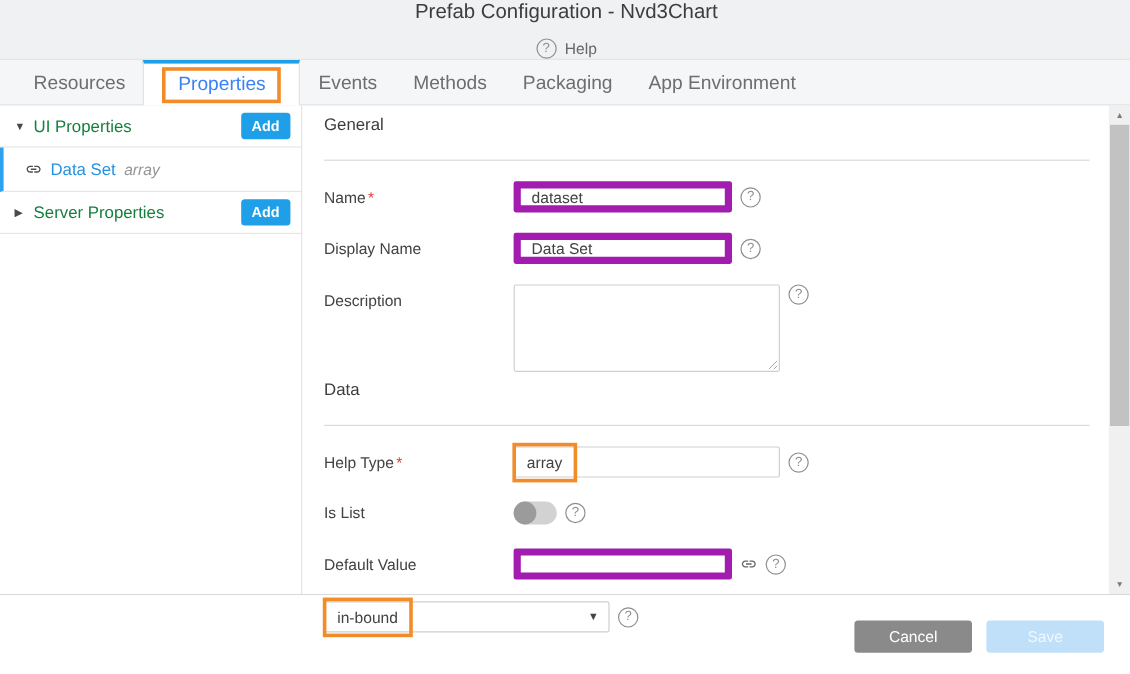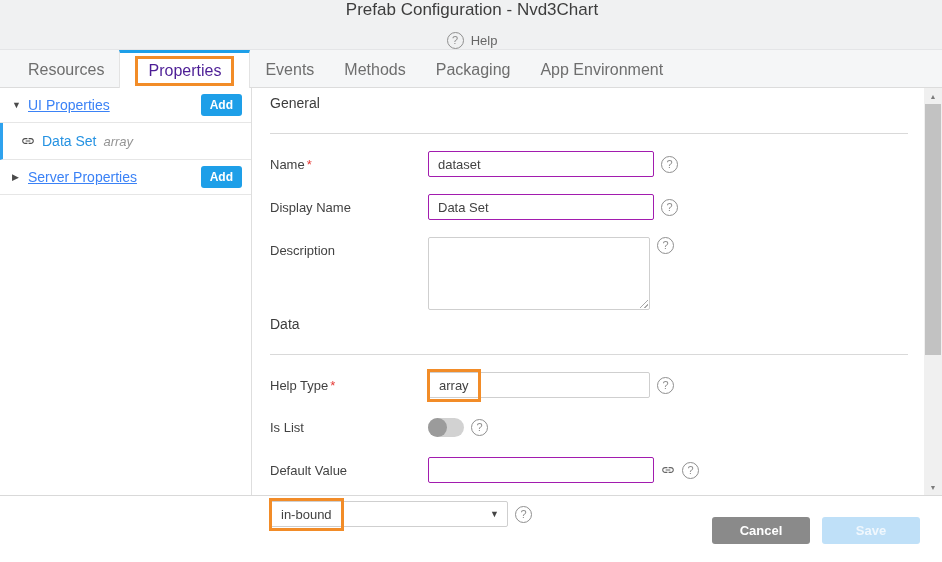--- a/index.html
+++ b/index.html
@@ -16,51 +16,51 @@
            width:17px; height:17px; border:1px solid #8f8f8f; border-radius:50%;
            color:#8f8f8f; font-size:11px; line-height:1; flex:0 0 auto; }
   .hdr-help .lbl { font-size:13px; color:#666; }
 
   
   .tabbar { height:38px; background:#f5f6f7; border-bottom:1px solid #dcdcdc;
             display:flex; align-items:stretch; padding-left:13px; }
   .tab { display:flex; align-items:center; padding:0 15px; font-size:16px; color:#6e6e6e;
          border-top:3px solid transparent; cursor:pointer; }
   .tab.active { background:#fff; border-top:3px solid #1e9fe8; border-left:1px solid #e3e3e3;
-                border-right:1px solid #e3e3e3; color:#4c1d95; margin-bottom:-1px; }
+                border-right:1px solid #e3e3e3; color:#3b82f6; margin-bottom:-1px; }
   .hl-box { border:3px solid #f28c28; }
   .tab.active .tab-label { padding:3px 10px; }
 
   
   .bodyrow { display:flex; height:407px; }
 
   
   .sidepanel { width:252px; border-right:1px solid #dedede; background:#fff; }
   .side-row { height:35px; display:flex; align-items:center; border-bottom:1px solid #e6e6e6;
               padding:0 9px 0 12px; }
   .tri { font-size:9px; color:#4a4a4a; width:16px; }
-  .side-row .sec-label { flex:1; font-size:14px; color:#3b82f6;text-decoration:underline; }
+  .side-row .sec-label { flex:1; font-size:14px; color:#15803d; }
   .add-btn { background:#1e9fe8; color:#fff; font-size:12px; font-weight:bold;
              border:none; border-radius:3px; padding:4px 9px; cursor:pointer; }
   .ds-row { height:37px; display:flex; align-items:center; gap:7px; padding:0 9px 0 18px;
             border-bottom:1px solid #e6e6e6; border-left:3px solid #2ea2ee; cursor:pointer; }
   .ds-row .ds-label { font-size:14px; color:#2592e2; }
   .ds-row .ds-type { font-size:13px; color:#949494; font-style:italic; }
   .link-svg { width:14px; height:14px; fill:#4d4d4d; flex:0 0 auto; }
 
   
   .main { position:relative; flex:1; background:#fff; }
   .form { padding:7px 34px 0 18px; }
   .section-h { font-size:14px; color:#3c3c3c; padding-bottom:22px; border-bottom:1px solid #d9d9d9; }
   .frow { display:flex; align-items:center; margin-top:17px; }
   .frow.top { align-items:flex-start; }
   .flabel { width:158px; font-size:13px; color:#424242; flex:0 0 auto; }
   .frow.top .flabel { padding-top:6px; }
   .req { color:#e53935; margin-left:2px; }
-  .tinput { width:226px; height:26px; border:1px solid #a21caf; border-radius:2px;
+  .tinput { width:182px; height:26px; border:6px solid #a21caf; border-radius:2px;
             font-size:13px; color:#424242; padding:0 9px; background:#fff; outline:none;
             font-family:"Liberation Sans","DejaVu Sans",sans-serif; }
   .ctrl-gap { margin-left:7px; }
   .desc-wrap { position:relative; width:222px; height:73px; }
   .desc-area { width:100%; height:100%; border:1px solid #cfcfcf; border-radius:2px; resize:none;
                background:#fff; outline:none; }
   .resize-corner { position:absolute; right:2px; bottom:2px; width:10px; height:10px;
                    clip-path:polygon(100% 0,100% 100%,0 100%);
                    background:repeating-linear-gradient(-45deg,transparent 0 2px,#a9a9a9 2px 3px); }
   .textbox { position:relative; width:222px; height:26px; border:1px solid #cfcfcf;
@@ -82,21 +82,21 @@
                   font-size:7px; color:#7c7c7c; cursor:pointer; }
   .scroll-thumb { position:absolute; top:16px; left:1px; width:16px; height:251px;
                   background:#c2c2c2; cursor:pointer; }
   .scroll-arrow.down { position:absolute; bottom:0; left:0; width:100%; }
 
   
   .divider { height:1px; background:#d9d9d9; }
   .footer { height:66px; background:#fff; display:flex; justify-content:flex-end;
             align-items:flex-start; gap:12px; padding:21px 22px 0 0; }
   .btn { width:98px; height:27px; border:none; border-radius:3px; font-size:13px;
-         font-family:"Liberation Sans","DejaVu Sans",sans-serif; cursor:pointer;font-weight:bold; }
+         font-family:"Liberation Sans","DejaVu Sans",sans-serif; cursor:pointer; }
   .btn.cancel { background:#8a8a8a; color:#ffffff; }
   .btn.save { background:#bfe0f8; color:#f0f7fd; cursor:default; }
 </style>
 </head>
 <body>
 
 <div class="window">
 
   <div class="hdr">
     <div class="hdr-title">Prefab Configuration - Nvd3Chart</div>

